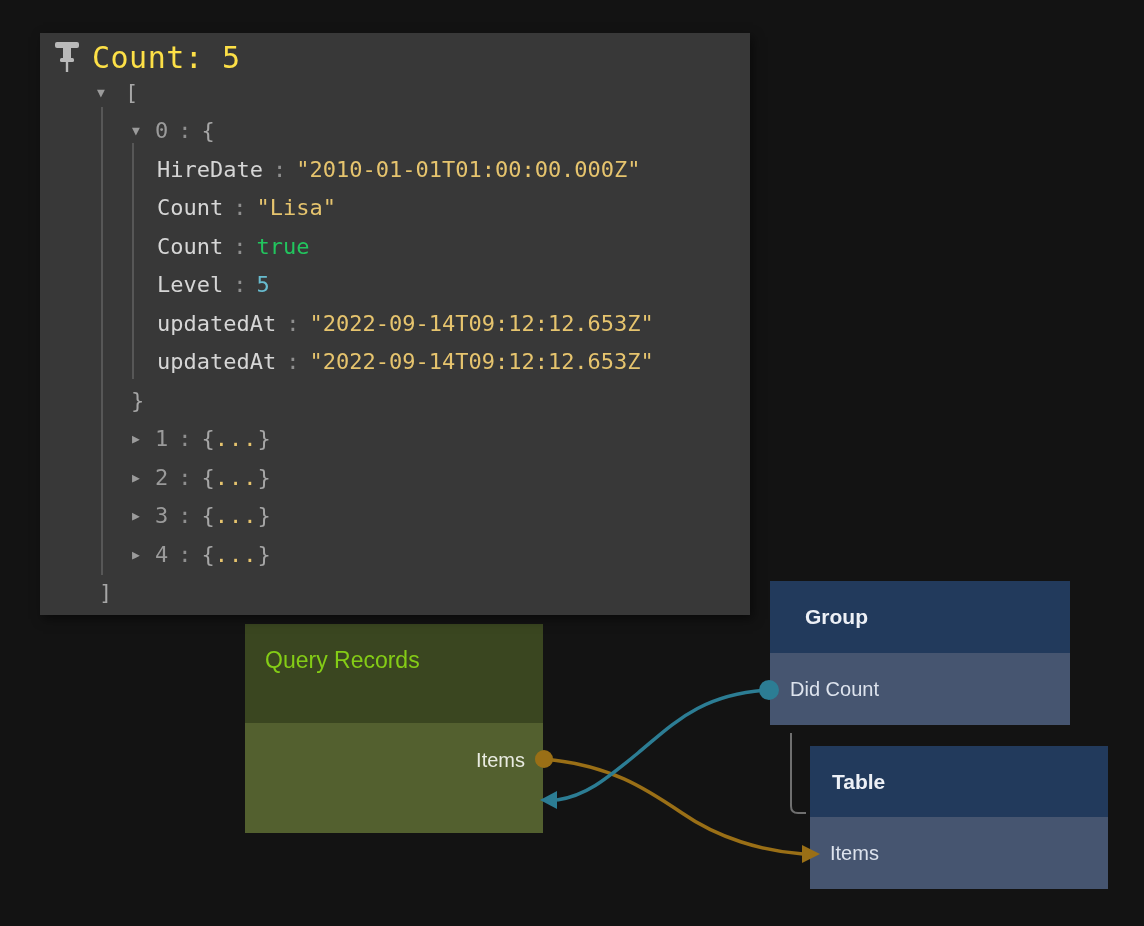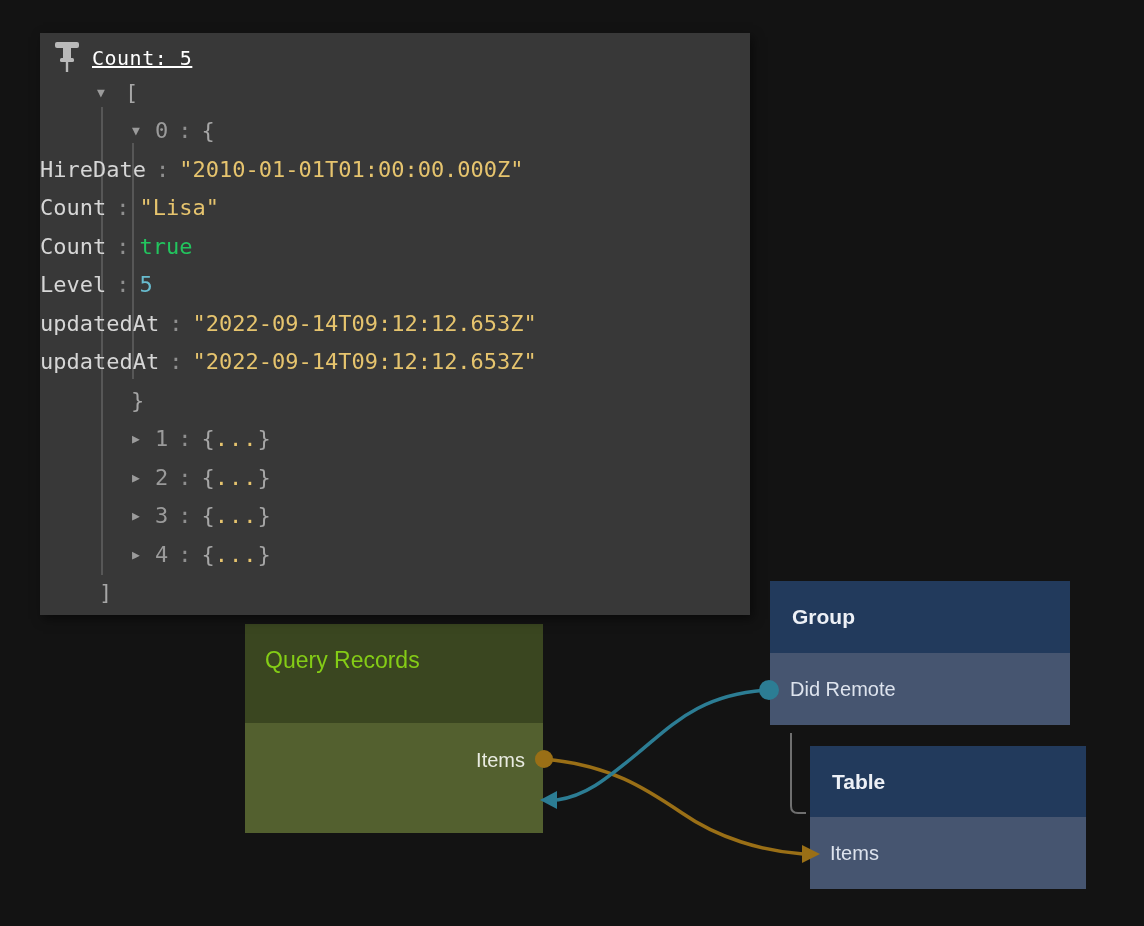--- a/index.html
+++ b/index.html
@@ -3,32 +3,32 @@
 <meta charset="utf-8">
 <style>
   html,body{margin:0;padding:0;background:#131313;width:1144px;height:926px;overflow:hidden;}
   .canvas{position:absolute;left:0;top:0;width:1144px;height:926px;background:#131313;font-family:"Liberation Sans",sans-serif;}
 
   
   .panel{position:absolute;left:40px;top:33px;width:710px;height:582px;background:#383838;
          box-shadow:3px 4px 10px rgba(0,0,0,.5);z-index:10;
          font-family:"DejaVu Sans Mono",monospace;}
   .panel-header{position:absolute;left:15px;top:8px;height:33px;display:flex;align-items:center;gap:13px;}
-  .panel-title{font-size:20px;color:#ffffff;letter-spacing:.5px;white-space:pre;text-decoration:underline;}
+  .panel-title{font-size:30px;color:#fde047;letter-spacing:.5px;white-space:pre;}
   .guide{position:absolute;width:2px;background:#575757;}
   .g1{left:61px;top:74px;height:468px;}
   .g2{left:92px;top:110px;height:236px;}
   .tree{position:absolute;left:0;top:40px;right:0;font-size:22px;}
   .row{display:flex;align-items:center;height:38.5px;white-space:pre;}
   .tw{width:16px;font-size:13px;color:#9b9b9b;text-align:center;flex:none;}
   .r-root{padding-left:53px;}
   .r-root .br{margin-left:16px;}
   .r-item{padding-left:88px;}
   .r-item .idx{margin-left:11px;}
-  .r-prop{}
+  .r-prop{padding-left:117px;}
   .r-cbrace{padding-left:91px;}
   .r-cbracket{padding-left:59px;}
   .k{color:#d6d6d6;}
   .colon{color:#8f8f8f;margin:0 10px;}
   .br{color:#a6a6a6;}
   .idx{color:#9b9b9b;}
   .v-s{color:#e6c46e;}
   .v-b{color:#22c55e;}
   .v-n{color:#68bccf;}
   .dots{color:#e6c46e;letter-spacing:1px;}
@@ -40,26 +40,26 @@
   .port{height:38px;line-height:38px;font-size:20px;}
 
   .n-emp{left:245px;top:624px;width:298px;}
   .n-emp .hdr{height:99px;background:#3a4620;padding:22px 0 0 20px;}
   .n-emp .ttl{color:#e4e8d9;line-height:28px;}
   .n-emp .sub{color:#84cc16;font-size:23px;line-height:28px;}
   .n-emp .bdy{height:110px;background:#53602f;padding:18px 0 0 0;box-sizing:border-box;}
   .n-emp .port{text-align:right;padding-right:18px;color:#e9ebe1;}
 
   .n-grp{left:770px;top:581px;width:300px;}
-  .n-grp .hdr{height:72px;background:#223a5c;display:flex;align-items:center;padding-left:22px;}
+  .n-grp .hdr{height:72px;background:#223a5c;display:flex;align-items:center;padding-left:35px;}
   .n-grp .ttl{color:#edf0f6;}
   .n-grp .bdy{height:72px;background:#465570;padding-top:17px;box-sizing:border-box;}
   .n-grp .port{padding-left:20px;color:#dde3ed;}
 
-  .n-tbl{left:810px;top:746px;width:276px;}
+  .n-tbl{left:810px;top:746px;width:298px;}
   .n-tbl .hdr{height:71px;background:#223a5c;display:flex;align-items:center;padding-left:22px;}
   .n-tbl .ttl{color:#edf0f6;}
   .n-tbl .bdy{height:72px;background:#465570;padding-top:17px;box-sizing:border-box;}
   .n-tbl .port{padding-left:20px;color:#dde3ed;}
 
   
   .wires{position:absolute;left:0;top:0;width:1144px;height:926px;z-index:5;pointer-events:none;}
 </style>
 </head>
 <body>
@@ -183,21 +183,21 @@
     <div class="bdy">
       <div class="port"><span>Items</span></div>
     </div>
   </div>
 
   <div class="node n-grp">
     <div class="hdr">
       <div class="ttl">Group</div>
     </div>
     <div class="bdy">
-      <div class="port"><span>Did Remote</span></div>
+      <div class="port"><span>Did Count</span></div>
     </div>
   </div>
 
   <div class="node n-tbl">
     <div class="hdr">
       <div class="ttl">Table</div>
     </div>
     <div class="bdy">
       <div class="port"><span>Items</span></div>
     </div>

